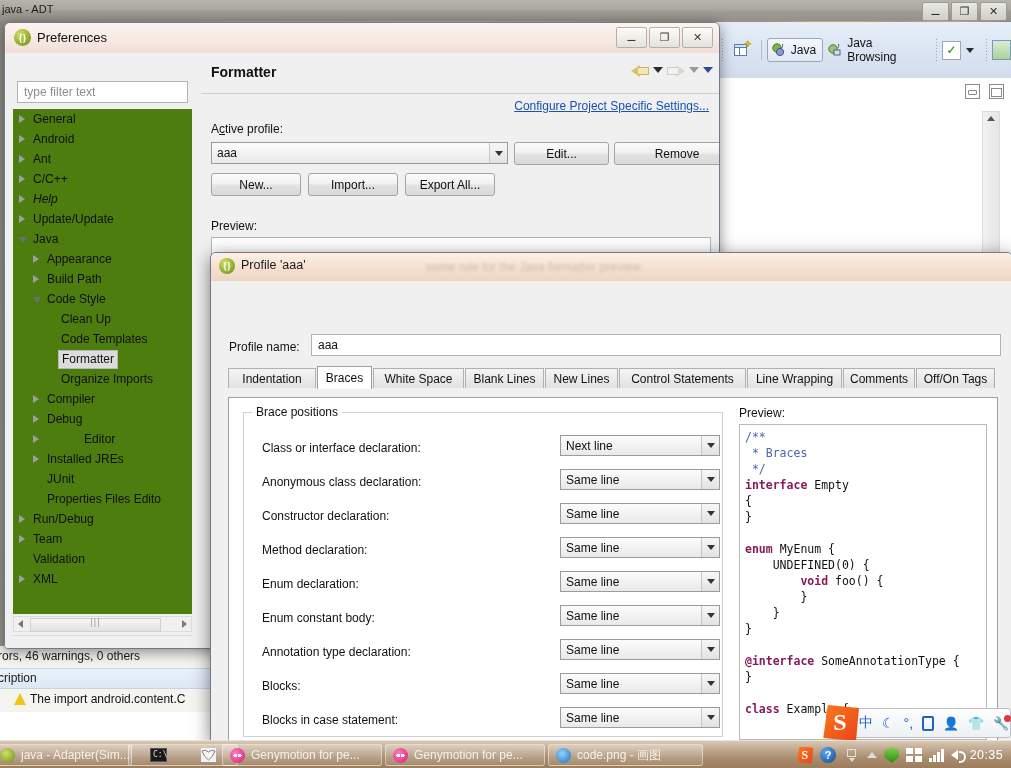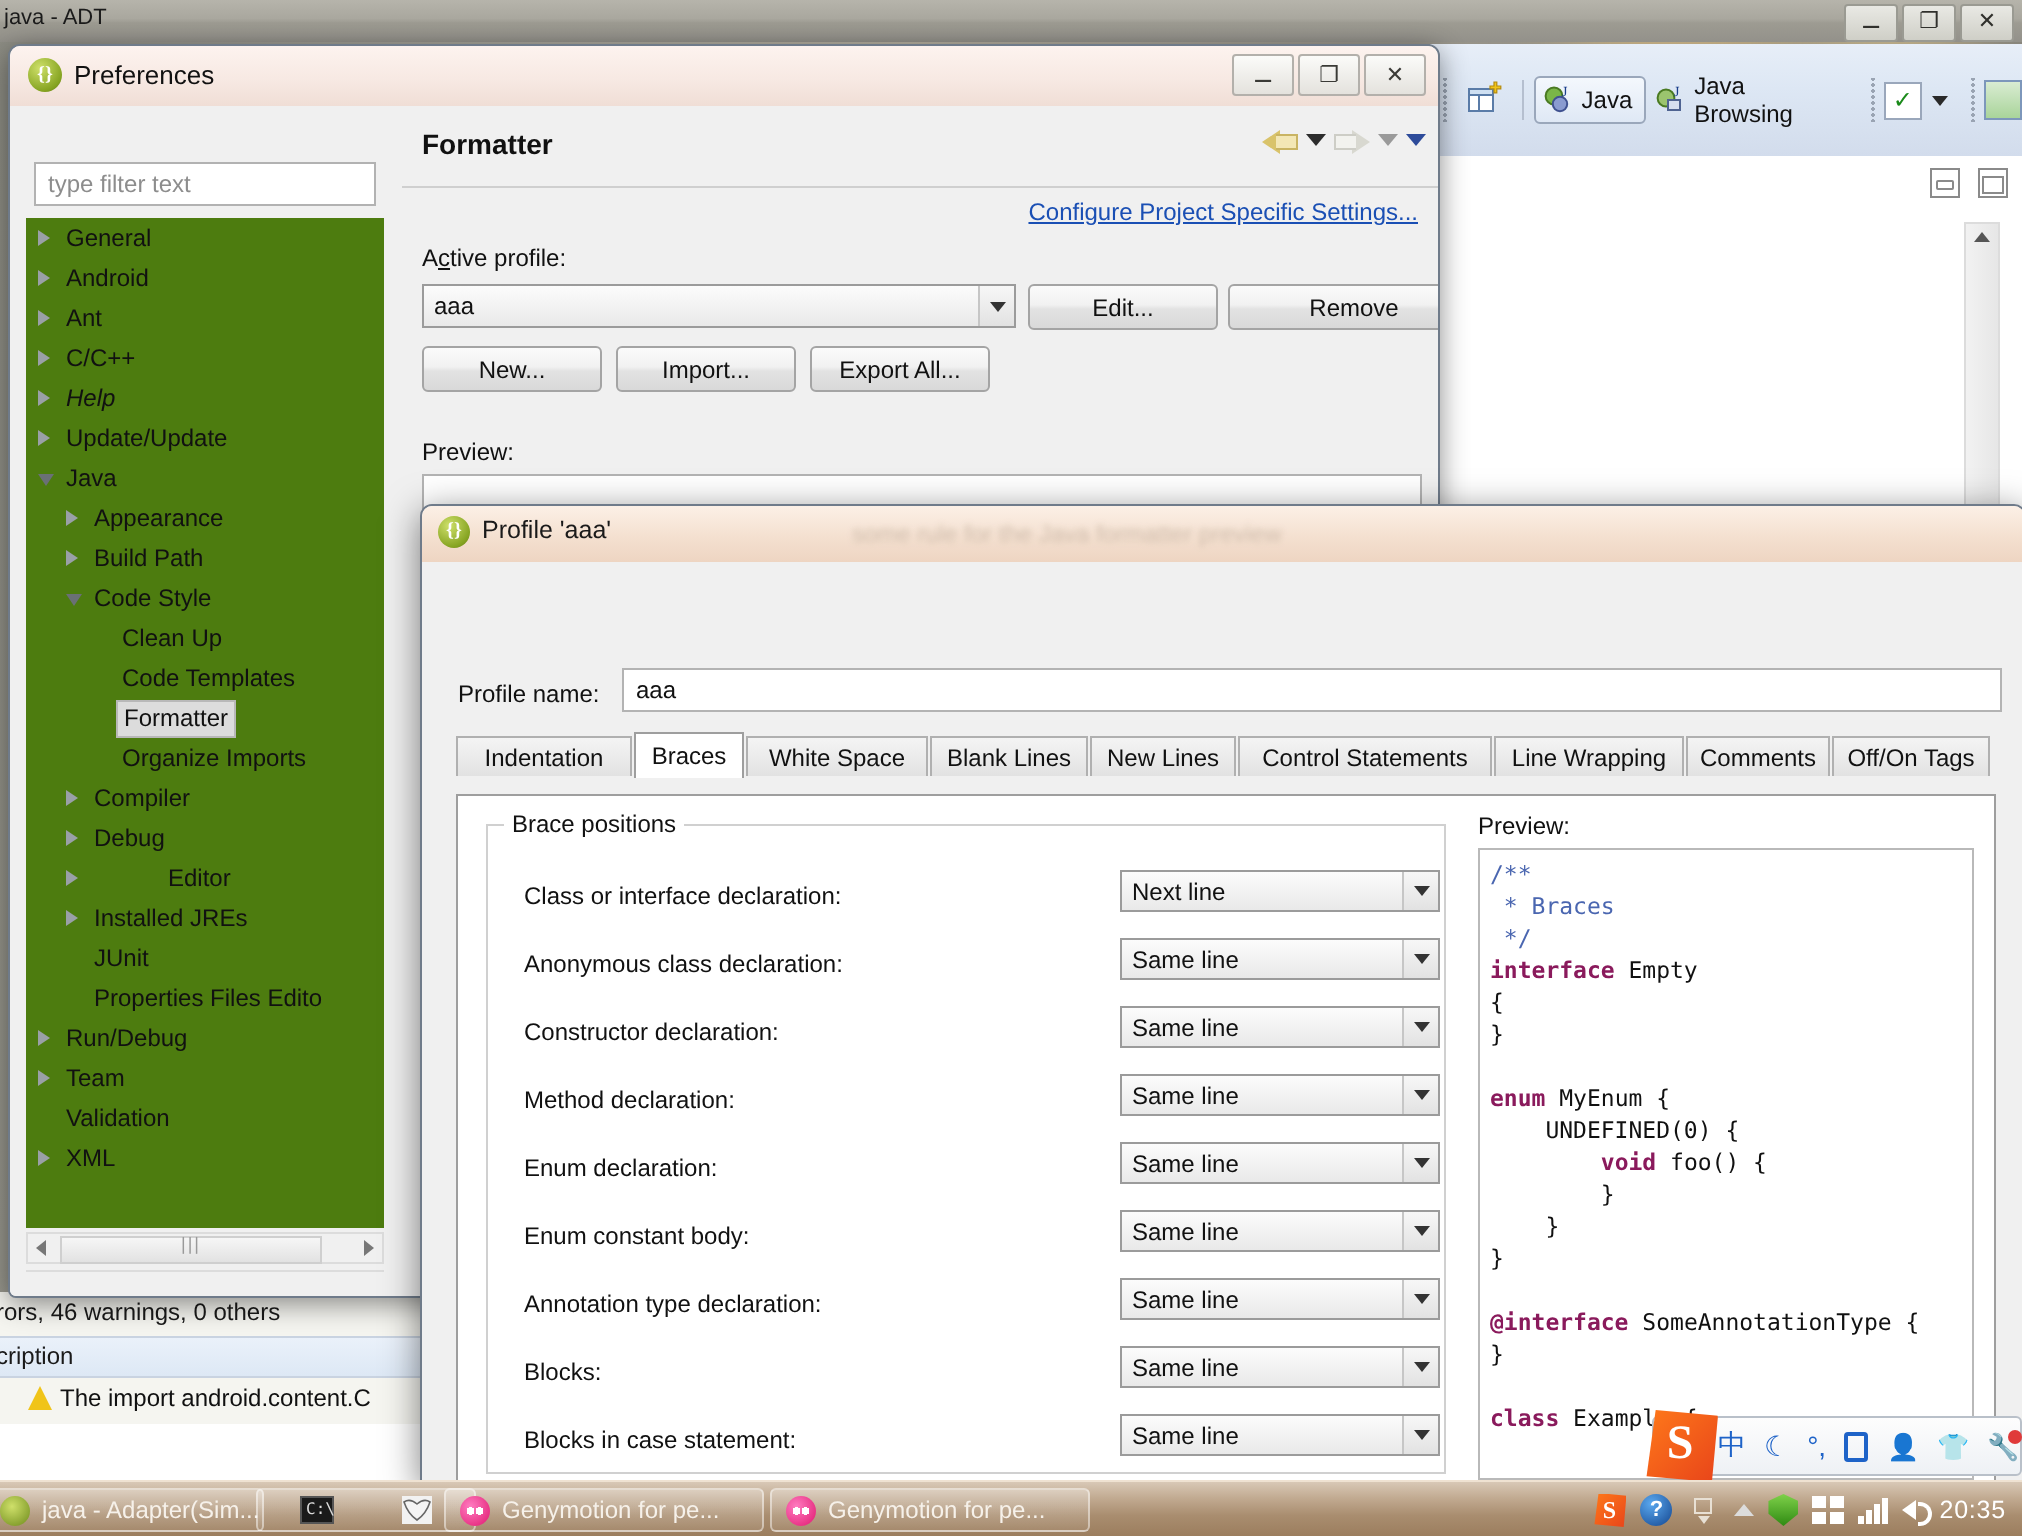--- a/index.html
+++ b/index.html
@@ -762,20 +762,24 @@
       </span>
     </div>
     <div class="tb-item" style="left:222px;width:160px;">
       <span class="bico ico-genymotion"></span>
       <span>Genymotion for pe...</span>
     </div>
     <div class="tb-item" style="left:385px;width:160px;">
       <span class="bico ico-genymotion"></span>
       <span>Genymotion for pe...</span>
     </div>
+    <div class="tb-item" style="left:548px;width:155px;">
+      <span class="bico ico-paint"></span>
+      <span>code.png - 画图</span>
+    </div>
 
     <div class="tray">
       <div class="sogou-s">S</div>
       <div class="q-ico">?</div>
       <div class="tr-ico" style="flex-direction:column;gap:1px;">
         <span style="display:block;width:7px;height:6px;border:1px solid #e8e0d4;"></span>
         <span style="display:block;width:0;height:0;border-left:3px solid transparent;border-right:3px solid transparent;border-top:4px solid #e8e0d4;"></span>
       </div>
       <div class="up-caret"></div>
       <div class="shield"></div>

